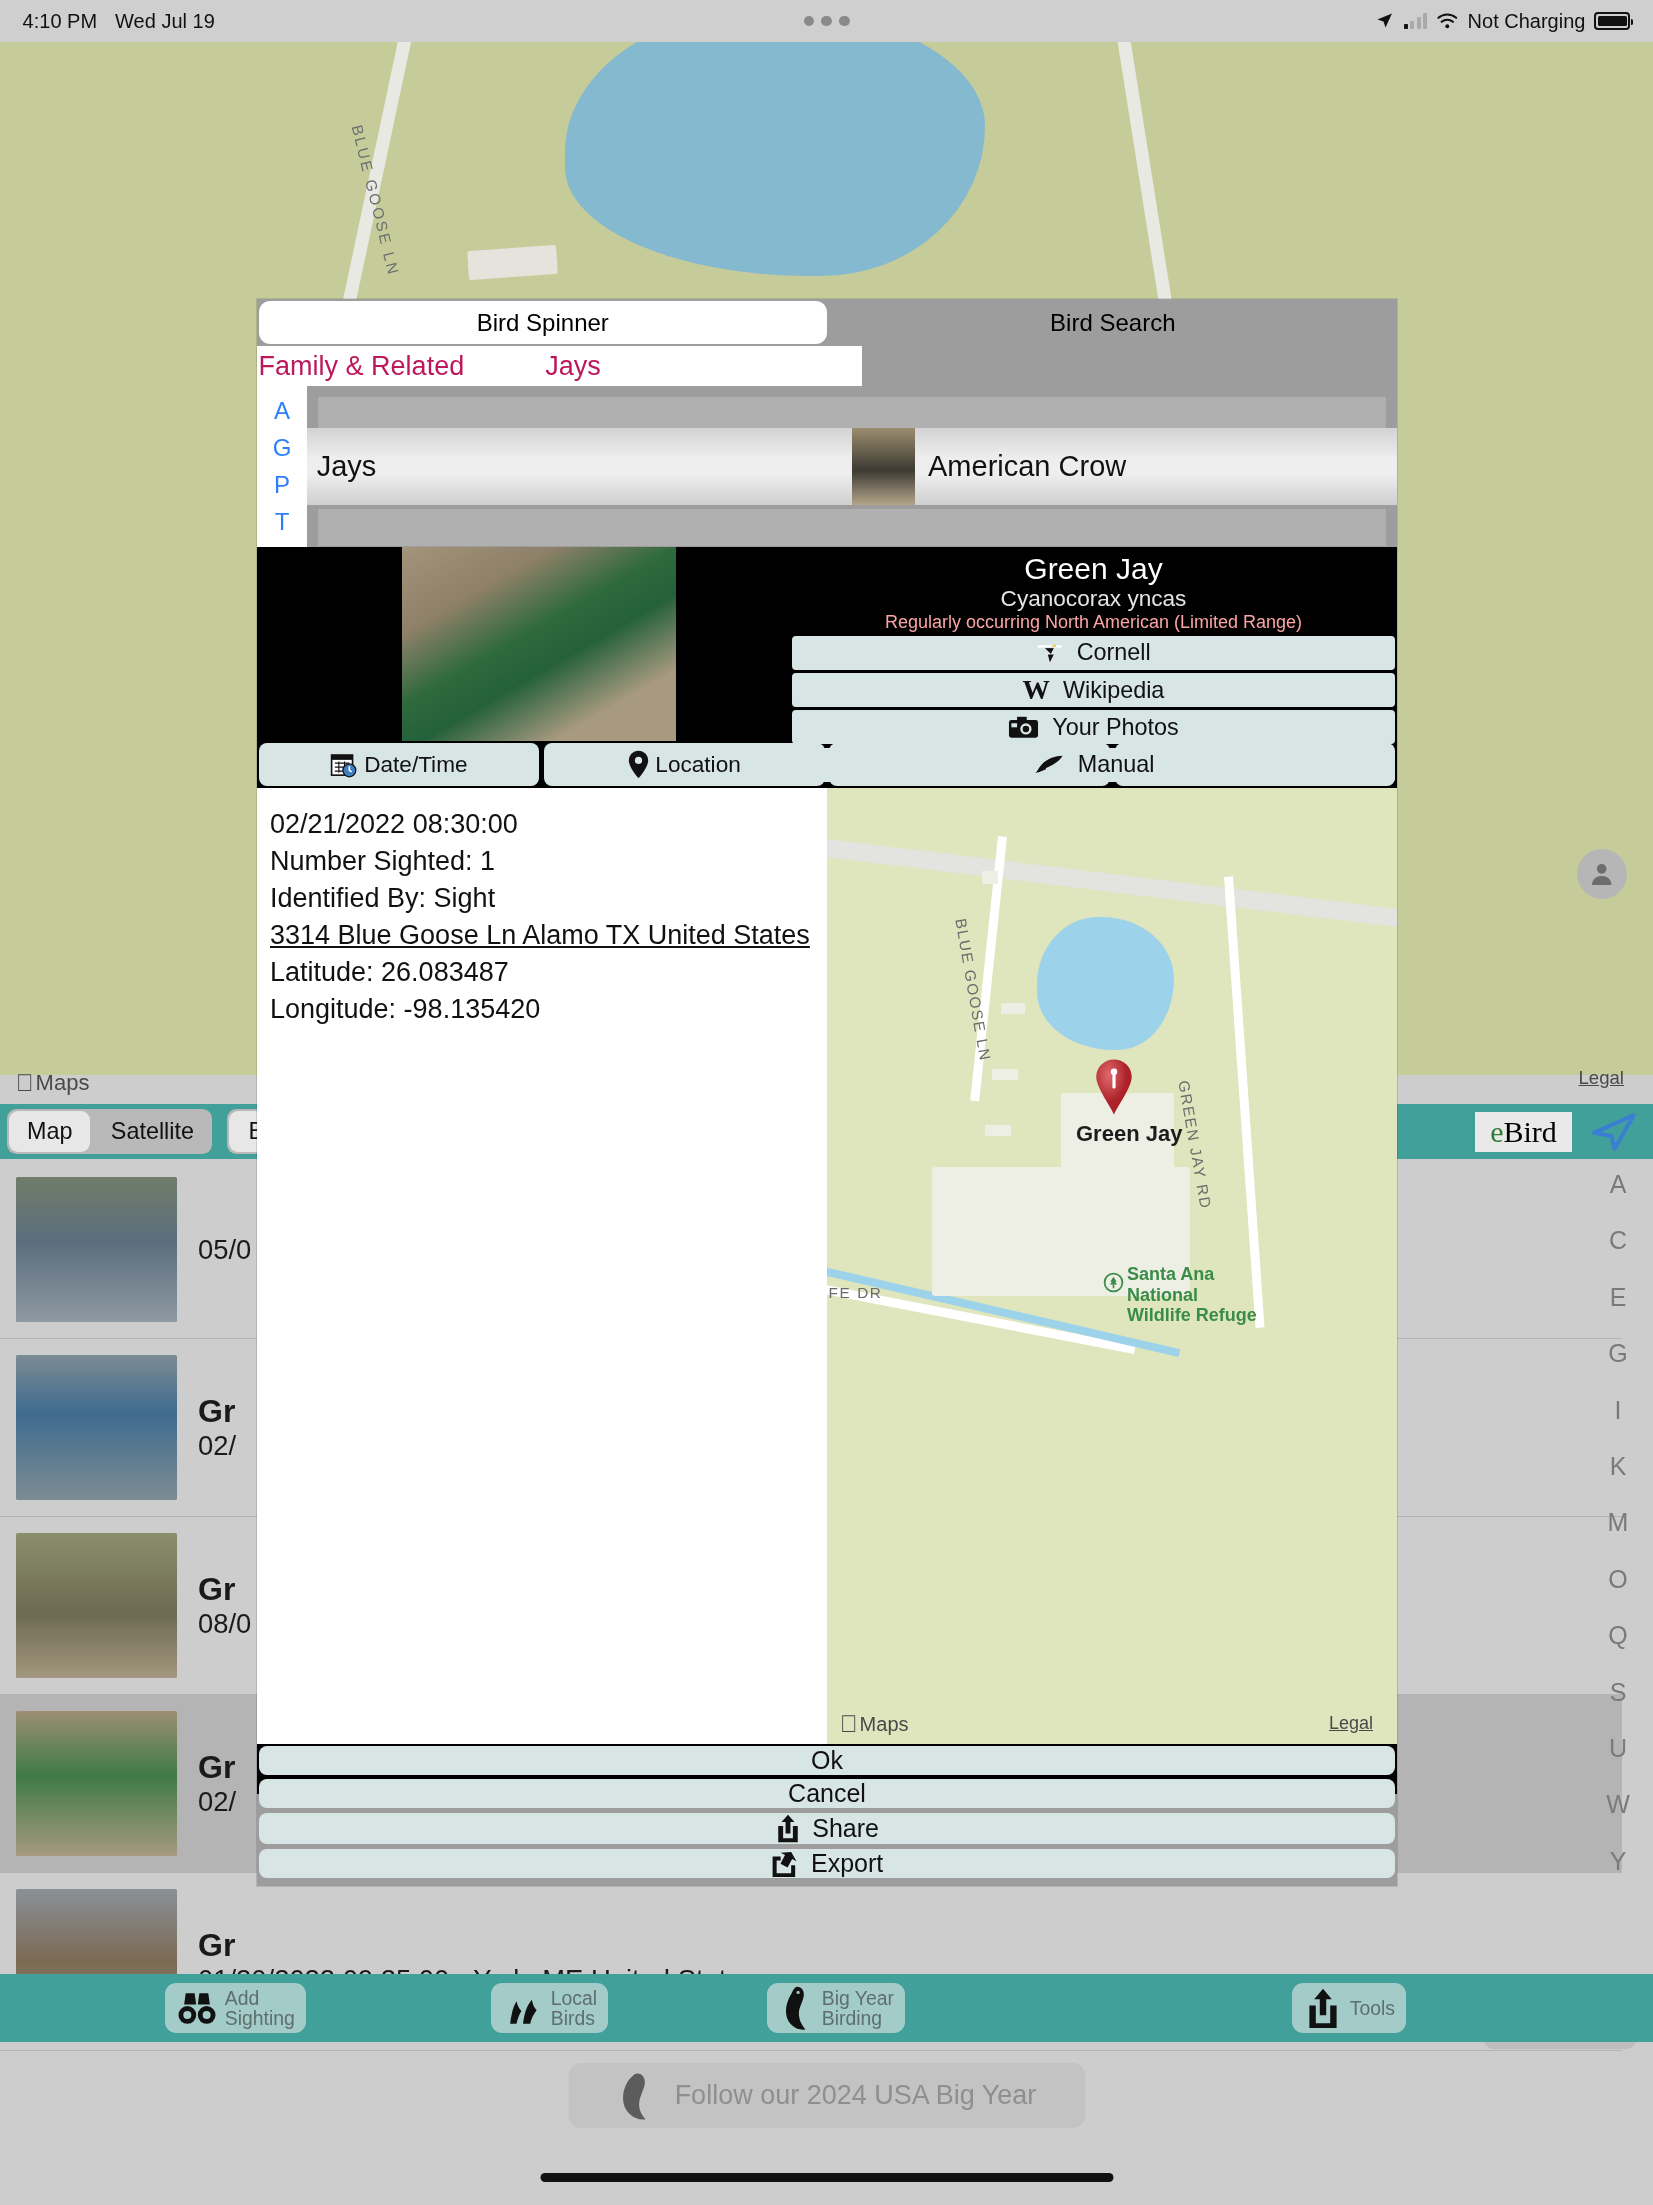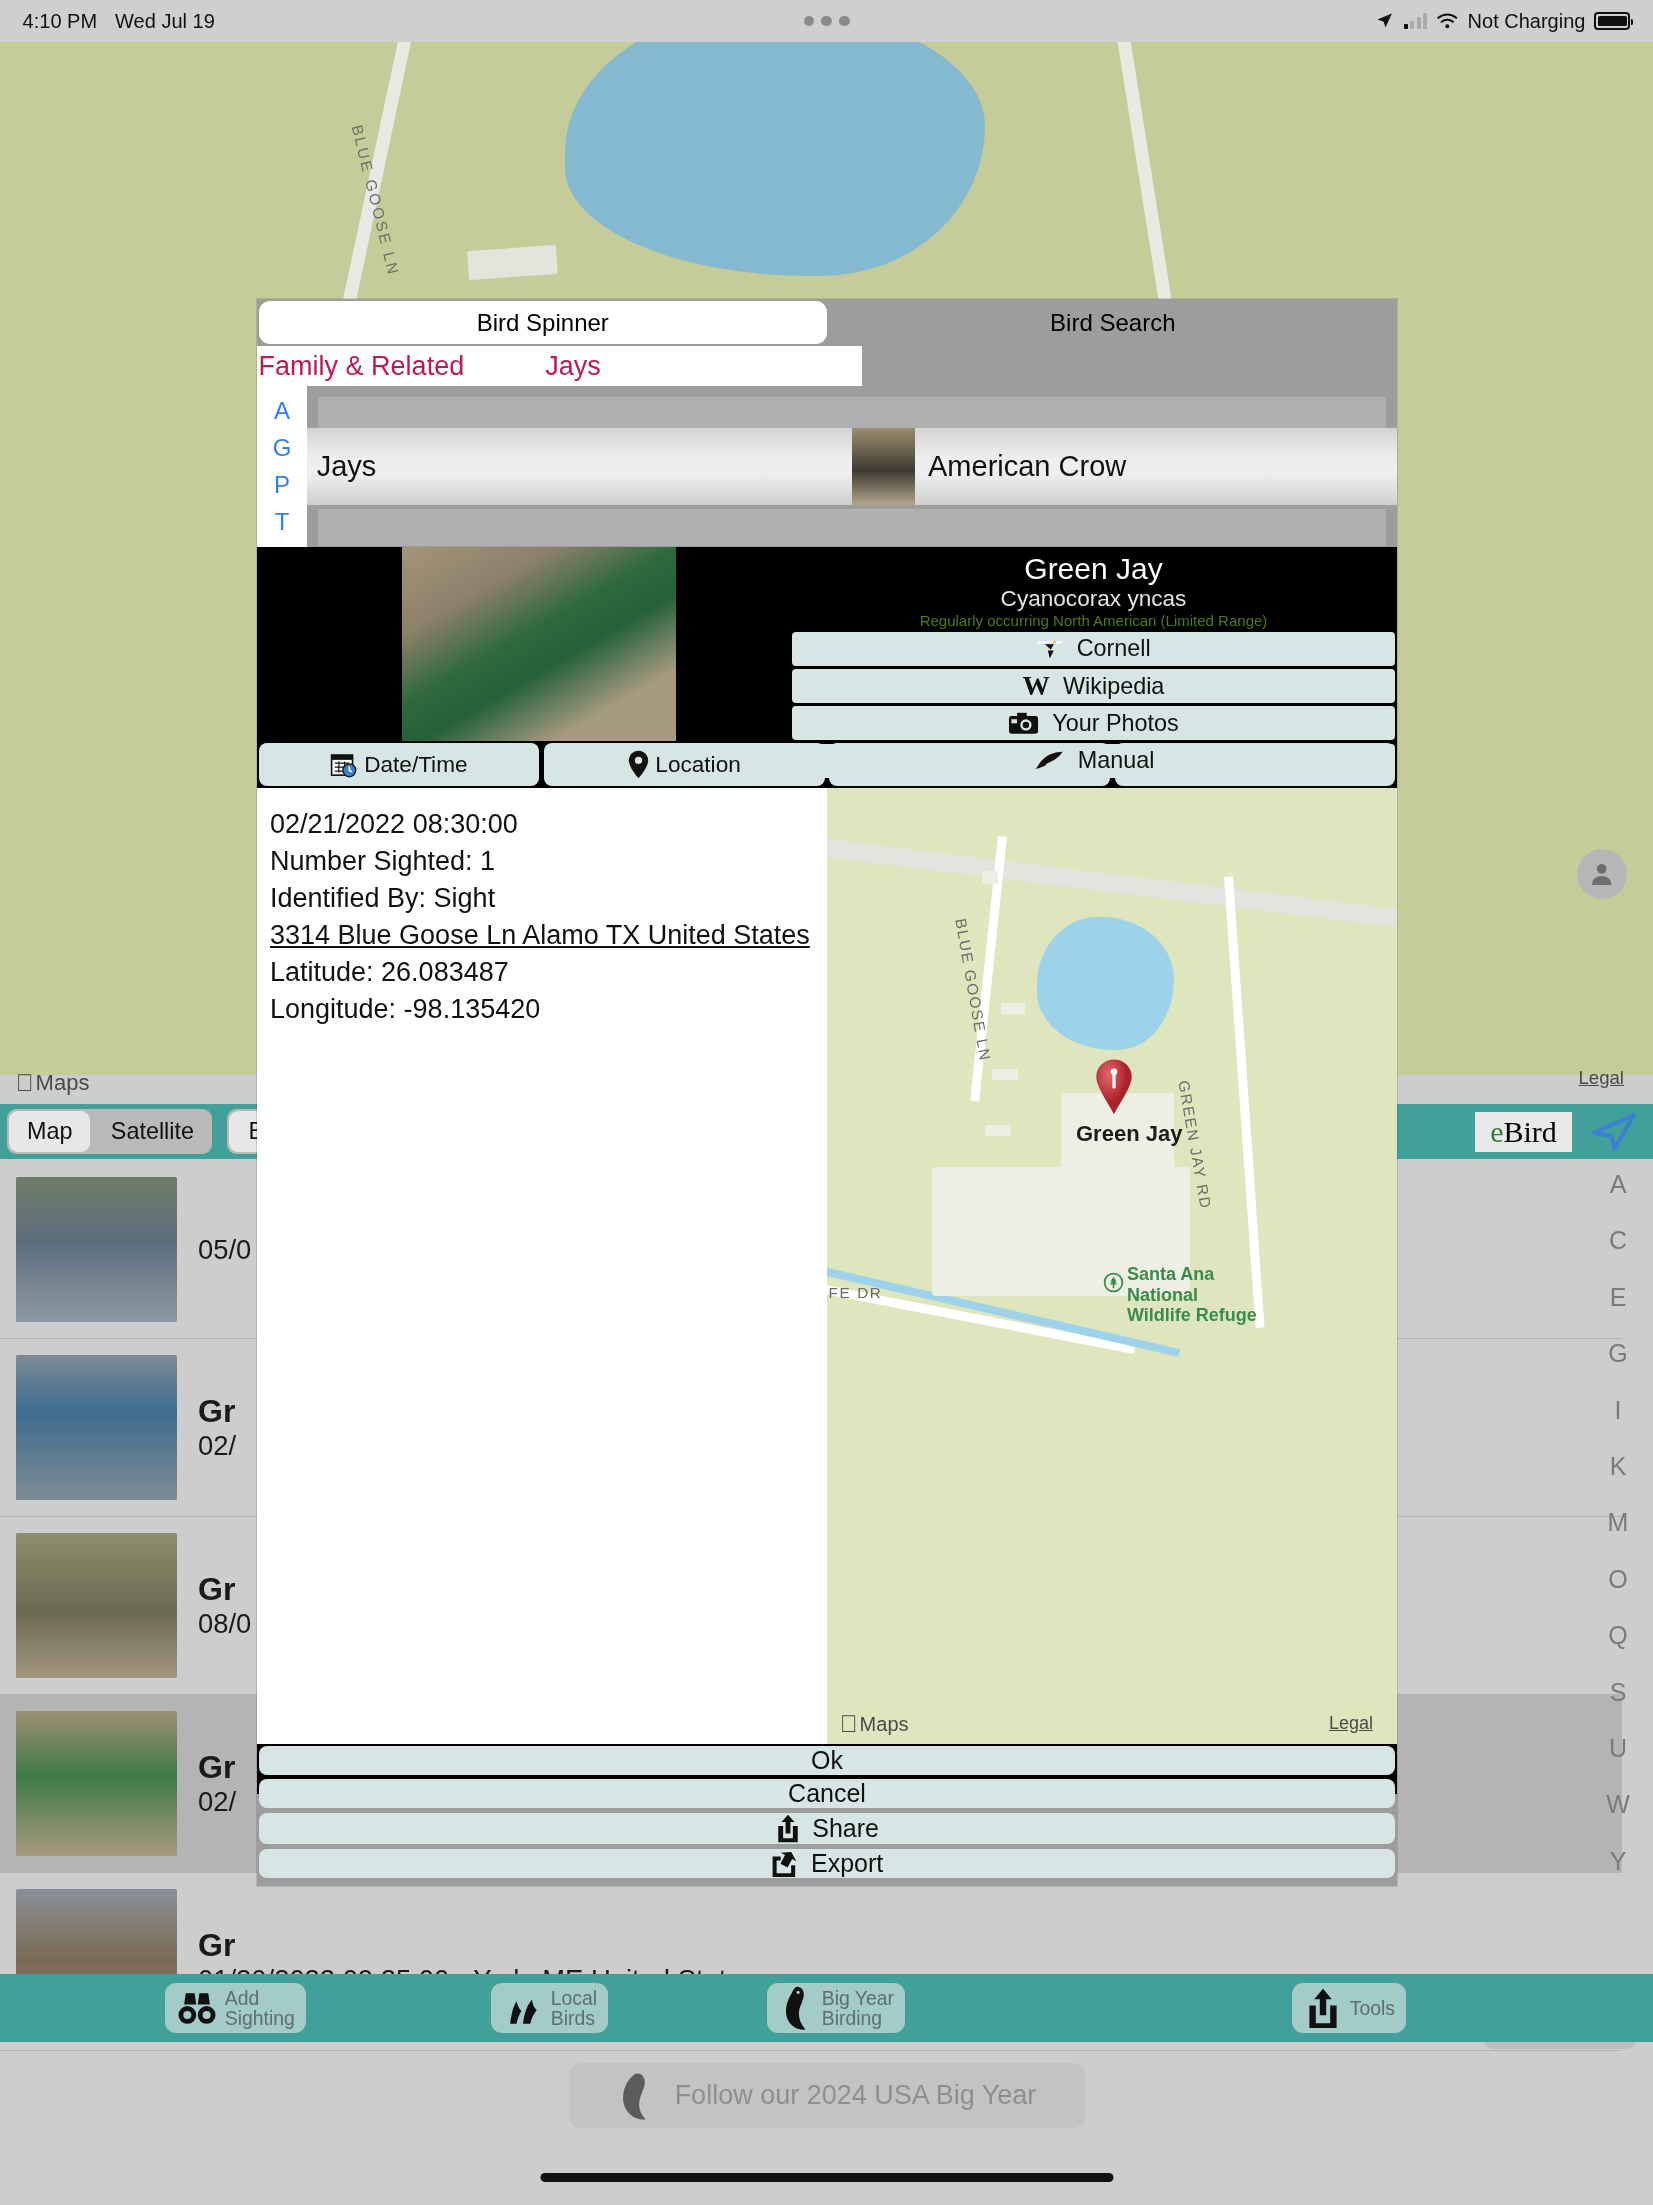--- a/index.html
+++ b/index.html
@@ -163,21 +163,21 @@
     background:linear-gradient(#d3d3d3,#eeeeee 40%,#eeeeee 60%,#cfcfcf);
     height:77px; top:42px;
   }
   .pick-thumb { width:63px; height:77px; flex:none; background:#9c8d6f; }
 
   .detail-panel { height:194px; background:#000; display:flex; position:relative; }
   .detail-photo { position:absolute; left:145px; top:0; width:274px; height:194px; }
   .detail-right { position:absolute; left:533px; right:0; top:0; bottom:0; }
   .bird-name { text-align:center; color:#fff; font-size:30px; padding-top:4.8px; }
   .bird-sci { text-align:center; color:#e4e4e4; font-size:22.6px; }
-  .bird-range { text-align:center; color:#4d7c0f; font-size:15px; }
+  .bird-range { text-align:center; color:#fca5a5; font-size:18px; }
   .link-btn {
     background:#d7e5e4; border-radius:4px; height:34px; margin:3.2px 1.6px 0 1.6px;
     display:flex; align-items:center; justify-content:center; gap:13px;
     font-size:23.4px; color:#111;
   }
 
   .tabstrip { display:flex; height:47px; gap:4.8px; padding:1.6px; background:#000; }
   .tabstrip .t {
     flex:1; background:#d7e5e4; border-radius:8px; display:flex;
     align-items:center; justify-content:center; gap:6.5px; font-size:22.6px; color:#111;

